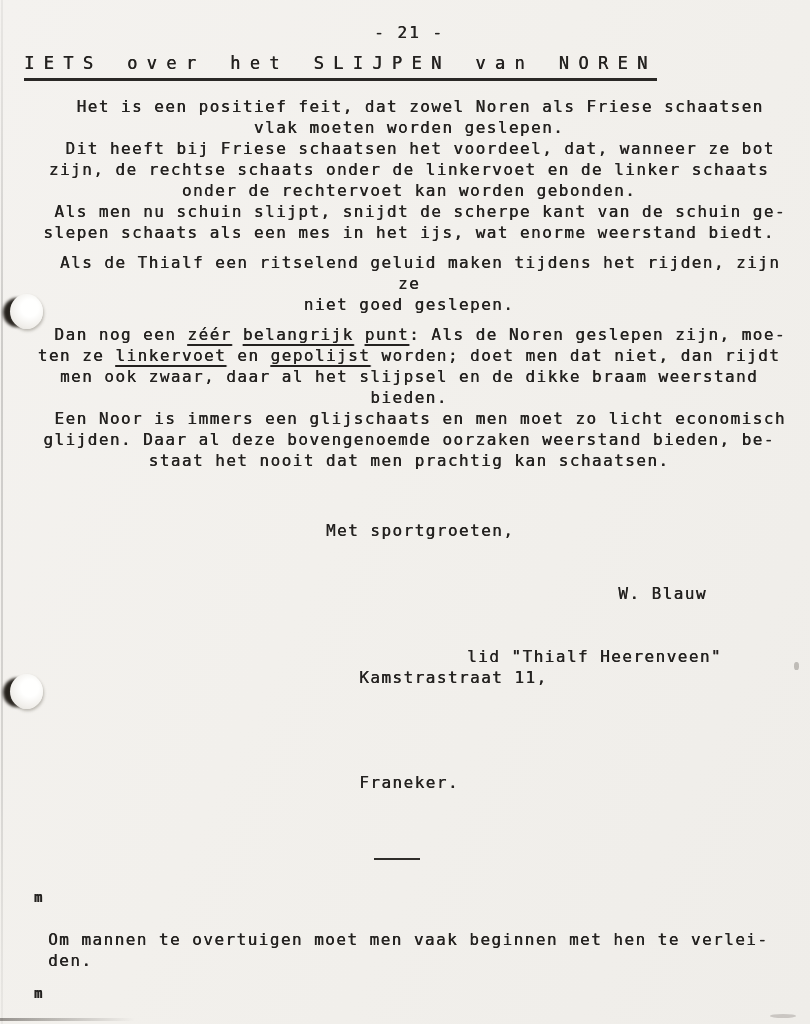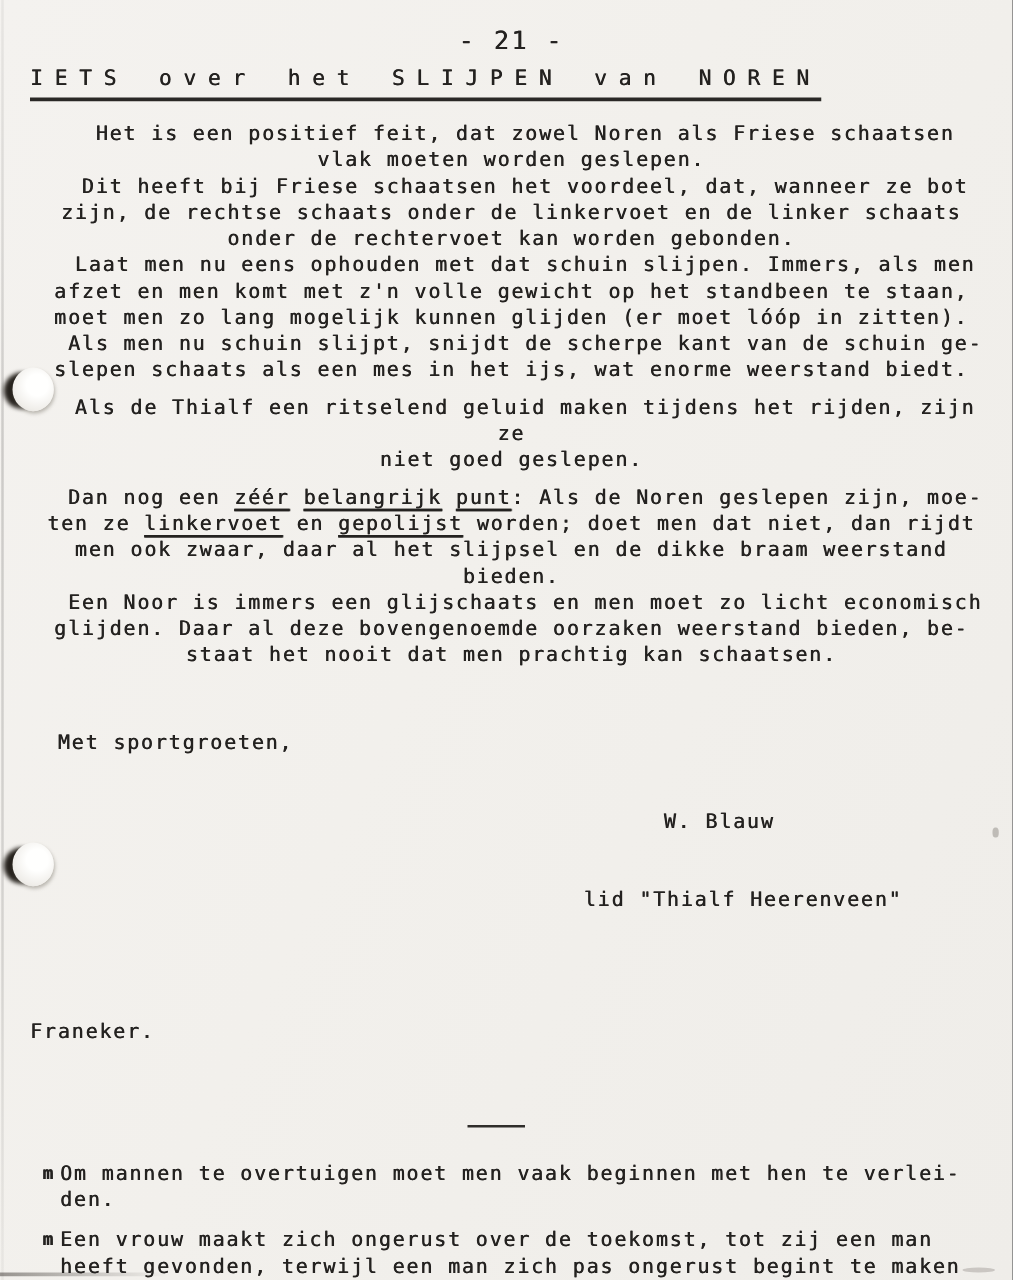--- a/index.html
+++ b/index.html
@@ -3,53 +3,53 @@
 <meta charset="utf-8">
 <style>
   html,body{margin:0;padding:0;background:#777;}
   .sheet{
     position:relative;width:810px;height:1024px;overflow:hidden;
     background:linear-gradient(115deg,#f4f2ef 0%,#f2f0ec 45%,#efede9 100%);
     font-family:"DejaVu Sans Mono",monospace;color:#242220;
   }
   .content{position:relative;z-index:2;padding:22px 16px 0 24px;}
   .page-number{
-    text-align:center;font-size:20px;letter-spacing:2px;line-height:21px;
+    text-align:center;font-size:16px;letter-spacing:2px;line-height:21px;
     margin:0 0 10px 0;text-shadow:0.4px 0 0 currentColor;
   }
   .title-wrap{margin:4px 0 0 0;}
   .title{
     display:inline-block;font-size:17px;font-weight:normal;white-space:nowrap;
     letter-spacing:0.55em;word-spacing:0.3em;
     border-bottom:3px solid #2a2826;padding-bottom:5px;
     text-shadow:0.4px 0 0 currentColor;
   }
   .article{margin-top:15px;text-align:center;}
   .para{
     margin:0;font-size:16px;line-height:21px;letter-spacing:1.45px;
     white-space:pre-wrap;text-shadow:0.4px 0 0 currentColor;
   }
   .para.gap{margin-top:9px;}
   .para u, .aph-text u{text-decoration-thickness:1.5px;text-underline-offset:3.5px;}
   .closing{margin-top:7px;font-size:16px;line-height:21px;letter-spacing:1.45px;
-    white-space:pre-wrap;text-shadow:0.4px 0 0 currentColor;}
+    white-space:pre-wrap;text-shadow:0.4px 0 0 currentColor;text-align:center;}
   .closing .row{position:relative;min-height:21px;}
   .sig-name{padding-left:507px;}
   .membership{position:absolute;left:443px;top:0;}
   .postscript{margin-top:14px;font-size:16px;line-height:21px;letter-spacing:1.45px;
     white-space:pre-wrap;text-shadow:0.4px 0 0 currentColor;}
   .divider{width:46px;height:2px;background:#2f2d2a;margin:23px auto 0 auto;
     position:relative;left:-12px;}
   .aphorisms{margin:26px 0 0 10px;}
   .aphorism{display:flex;margin:0 0 11px 0;font-size:16px;line-height:21px;
     letter-spacing:1.45px;}
   .aphorism:last-child{margin-bottom:0;}
   .marker{flex:0 0 14px;font-weight:bold;font-size:14px;padding-top:1px;
     text-shadow:0.3px 0 0 currentColor;}
-  .aph-text{white-space:pre-wrap;text-shadow:0.4px 0 0 currentColor;}
+  .aph-text{white-space:pre-wrap;text-shadow:0.4px 0 0 currentColor;margin-top:43px;}
   
   .hole{position:absolute;z-index:1;width:42px;height:38px;}
   .hole-shadow{position:absolute;left:0;top:4px;width:28px;height:29px;border-radius:50%;
     background:#26221d;filter:blur(1.5px);}
   .hole-paper{position:absolute;left:7px;top:0;width:33px;height:35px;border-radius:50%;
     background:radial-gradient(circle at 60% 40%,#fffffe 30%,#f0eeea 68%,#d9d6d0 100%);
     box-shadow:1px 2px 3px rgba(120,115,105,0.45);}
   .hole1{left:3px;top:294px;}
   .hole2{left:3px;top:674px;}
   .edge-line{position:absolute;z-index:1;left:1px;top:0;bottom:0;width:2px;
@@ -86,40 +86,38 @@
     <div class="title-wrap">
       <span class="title">IETS over het SLIJPEN van NOREN</span>
     </div>
 
     <div class="article">
       <p class="para"><span>  Het is een positief feit, dat zowel Noren als Friese schaatsen
 vlak moeten worden geslepen.</span></p>
       <p class="para"><span>  Dit heeft bij Friese schaatsen het voordeel, dat, wanneer ze bot
 zijn, de rechtse schaats onder de linkervoet en de linker schaats
 onder de rechtervoet kan worden gebonden.</span></p>
-      <p class="para"><span>  Laat men nu eens ophouden met dat schuin slijpen. Immers, als men
-afzet en men komt met z'n volle gewicht op het standbeen te staan,
-moet men zo lang mogelijk kunnen glijden (er moet lóóp in zitten).</span></p>
       <p class="para"><span>  Als men nu schuin slijpt, snijdt de scherpe kant van de schuin ge-
 slepen schaats als een mes in het ijs, wat enorme weerstand biedt.</span></p>
       <p class="para gap"><span>  Als de Thialf een ritselend geluid maken tijdens het rijden, zijn ze
 niet goed geslepen.</span></p>
       <p class="para gap"><span>  Dan nog een </span><u>zéér</u><span> </span><u>belangrijk</u><span> </span><u>punt</u><span>: Als de Noren geslepen zijn, moe-
 ten ze </span><u>linkervoet</u><span> en </span><u>gepolijst</u><span> worden; doet men dat niet, dan rijdt
 men ook zwaar, daar al het slijpsel en de dikke braam weerstand
 bieden.</span></p>
       <p class="para"><span>  Een Noor is immers een glijschaats en men moet zo licht economisch
 glijden. Daar al deze bovengenoemde oorzaken weerstand bieden, be-
 staat het nooit dat men prachtig kan schaatsen.</span></p>
     </div>
 
     <div class="closing">
       <div class="row">  Met sportgroeten,</div>
       <div class="row sig-name">W. Blauw</div>
       <div class="row">
+        <span>Kamstrastraat 11,</span>
         <span class="membership">lid "Thialf Heerenveen"</span>
       </div>
       <div class="row">Franeker.</div>
     </div>
 
 
     <div class="divider"></div>
 
     <div class="aphorisms">
       <div class="aphorism">

